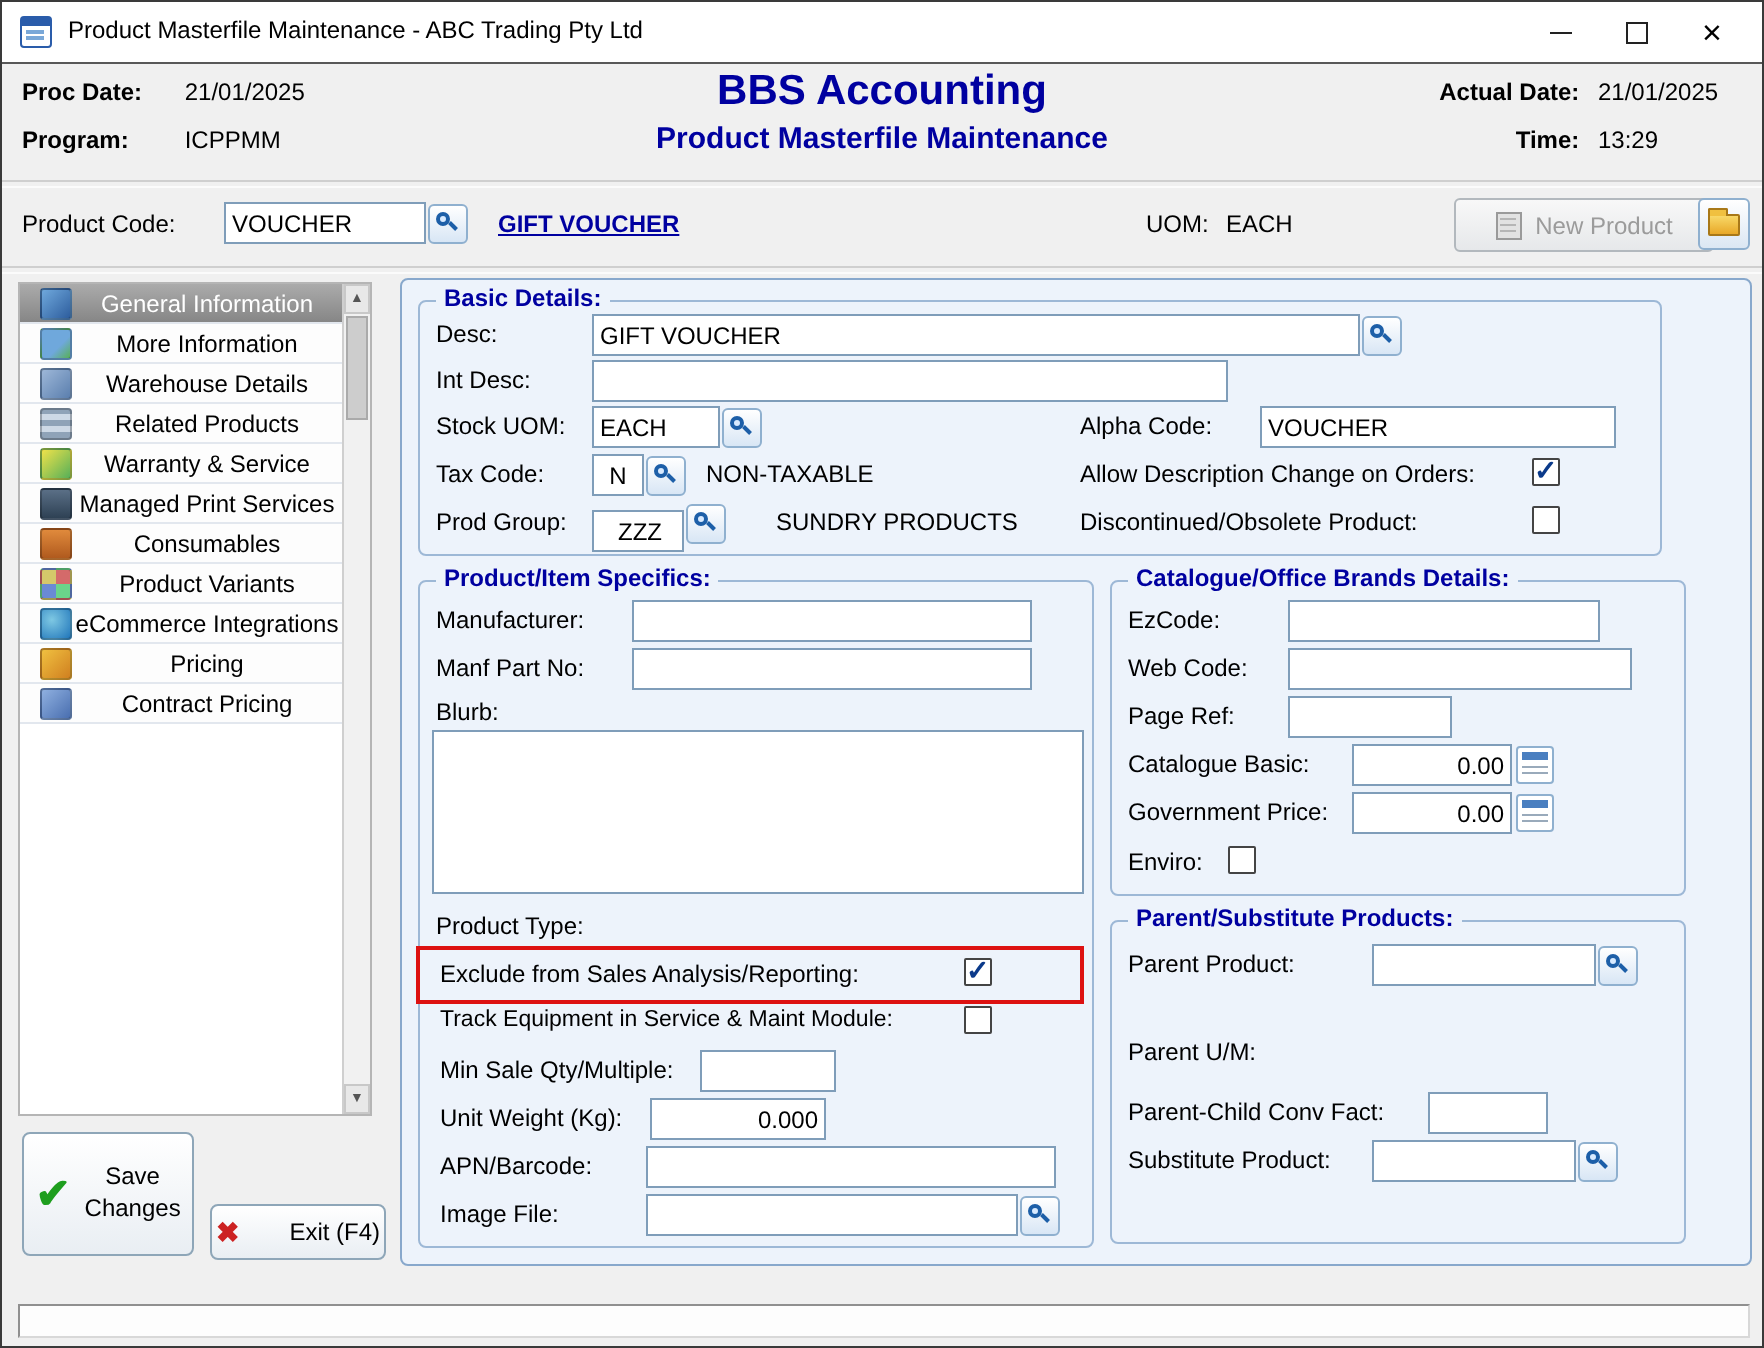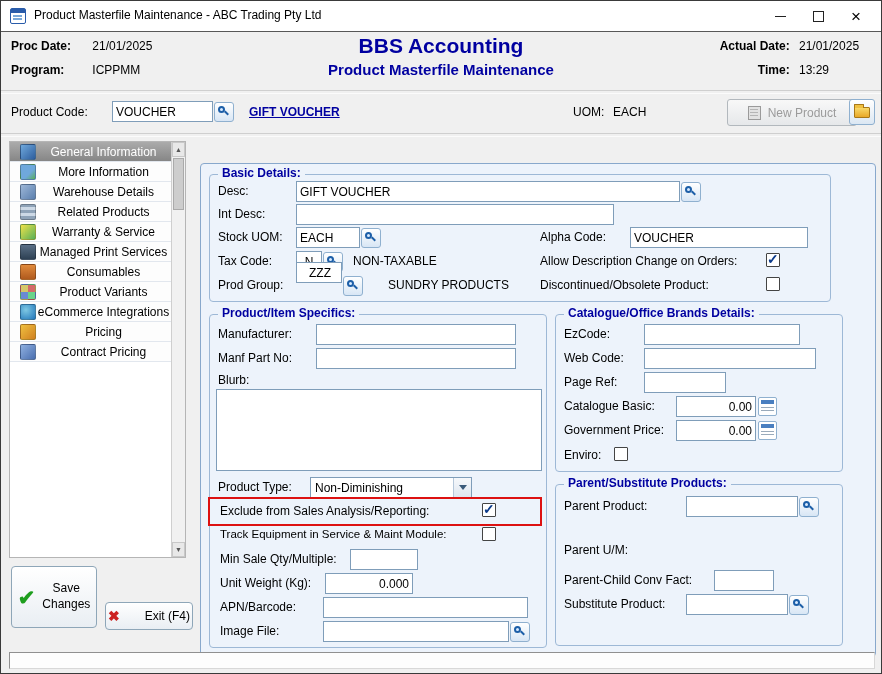--- a/index.html
+++ b/index.html
@@ -86,21 +86,21 @@
   
   .btn-save{position:absolute;left:10px;top:565px;width:86px;height:62px;border:1px solid #8ea6b8;border-radius:4px;background:linear-gradient(#ffffff,#e9eef3);display:flex;align-items:center;justify-content:center;gap:7px;box-sizing:border-box;cursor:default;}
   .save-check{font-size:21px;font-weight:bold;color:#1e9e1e;line-height:1;}
   .save-check::before{content:"\2714";}
   .btn-save .btxt{width:48px;text-align:center;line-height:1.3;}
   .btn-exit{position:absolute;left:104px;top:601px;width:88px;height:28px;border:1px solid #8ea6b8;border-radius:4px;background:linear-gradient(#ffffff,#e9eef3);display:flex;align-items:center;justify-content:center;gap:25px;box-sizing:border-box;cursor:default;}
   .exit-x{font-size:14px;font-weight:bold;color:#cc2222;line-height:1;}
   .exit-x::before{content:"\2716";}
 
   
-  .main{position:absolute;left:199px;top:138px;width:676px;height:494px;background:#edf3fb;border:1px solid #88a8cc;border-radius:4px;box-sizing:border-box;margin-top:24px;}
+  .main{position:absolute;left:199px;top:138px;width:676px;height:494px;background:#edf3fb;border:1px solid #88a8cc;border-radius:4px;box-sizing:border-box;}
   .grp{position:absolute;border:1px solid #9db8d6;border-radius:4px;box-sizing:border-box;}
   .gtitle{position:absolute;top:-9px;left:8px;background:#edf3fb;padding:0 4px;color:#0000a0;font-weight:bold;font-size:12px;white-space:nowrap;}
   .blurb{position:absolute;border:1px solid #7f9db9;background:#fff;box-sizing:border-box;resize:none;font-family:"Liberation Sans",sans-serif;font-size:12px;}
   .annotation{position:absolute;border:2px solid #dd1111;box-sizing:border-box;pointer-events:none;z-index:5;}
 
   
   .statusbar{position:absolute;left:8px;top:651px;width:866px;height:17px;background:#fdfdfd;border:1px solid #909090;border-right-color:#d8d8d8;border-bottom-color:#d8d8d8;box-sizing:border-box;}
 </style>
 </head>
 <body>
@@ -241,21 +241,21 @@
       <span class="lbl" style="left:8px;top:79px;">Tax Code:</span>
       <input class="inp" style="left: 86px; top: 76px; width: 26px; text-align: center;" value="N">
       <span class="magbtn" style="left:113px;top:77px;">
           <span class="mag"></span>
         </span>
       <span class="txt" style="left:143px;top:79px;">NON-TAXABLE</span>
       <span class="lbl" style="left:330px;top:79px;">Allow Description Change on Orders:</span>
       <span class="cb on" style="left:556px;top:78px;"></span>
 
       <span class="lbl" style="left:8px;top:103px;">Prod Group:</span>
-      <input class="inp" style="left: 86px; top: 87px; width: 46px; padding-left: 12px;" value="ZZZ">
+      <input class="inp" style="left: 86px; top: 104px; width: 46px; padding-left: 12px;" value="ZZZ">
       <span class="magbtn" style="left:133px;top:101px;">
           <span class="mag"></span>
         </span>
       <span class="txt" style="left:178px;top:103px;">SUNDRY PRODUCTS</span>
       <span class="lbl" style="left:330px;top:103px;">Discontinued/Obsolete Product:</span>
       <span class="cb" style="left:556px;top:102px;"></span>
     </div>
 
     <div class="grp" style="left:8px;top:150px;width:338px;height:334px;">
       <span class="gtitle">Product/Item Specifics:</span>
@@ -263,24 +263,20 @@
       <span class="lbl" style="left:8px;top:12px;">Manufacturer:</span>
       <input class="inp" style="left: 106px; top: 9px; width: 200px;">
 
       <span class="lbl" style="left:8px;top:36px;">Manf Part No:</span>
       <input class="inp" style="left: 106px; top: 33px; width: 200px;">
 
       <span class="lbl" style="left:8px;top:58px;">Blurb:</span>
       <textarea class="blurb" style="left: 6px; top: 74px; width: 326px; height: 82px;"></textarea>
 
       <span class="lbl" style="left:8px;top:165px;">Product Type:</span>
-      <div class="combo" style="left:100px;top:162px;width:162px;">
-        <span class="combo-text">Non-Diminishing</span>
-        <span class="combo-arrow"></span>
-      </div>
 
       <div class="annotation" style="left:-2px;top:182px;width:334px;height:29px;"></div>
       <span class="lbl" style="left:10px;top:189px;">Exclude from Sales Analysis/Reporting:</span>
       <span class="cb on" style="left:272px;top:188px;"></span>
 
       <span class="lbl" style="left:10px;top:213px;font-size:11.5px;">Track Equipment in Service &amp; Maint Module:</span>
       <span class="cb" style="left:272px;top:212px;"></span>
 
       <span class="lbl" style="left:10px;top:237px;">Min Sale Qty/Multiple:</span>
       <input class="inp" style="left: 140px; top: 234px; width: 68px;">

